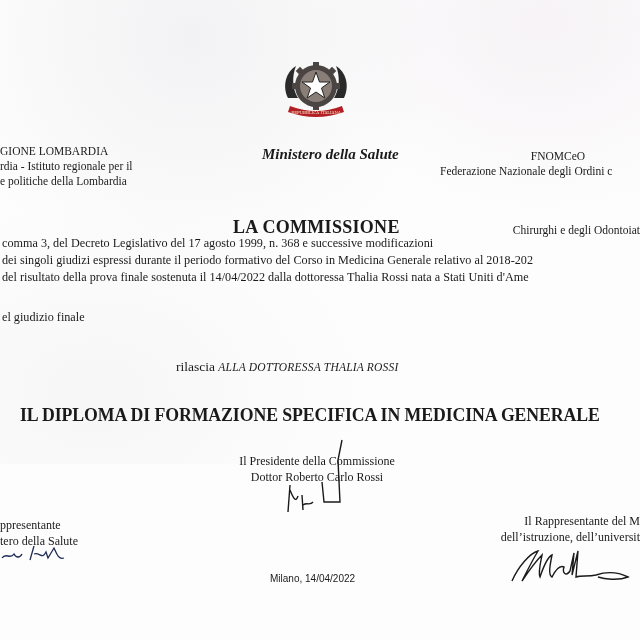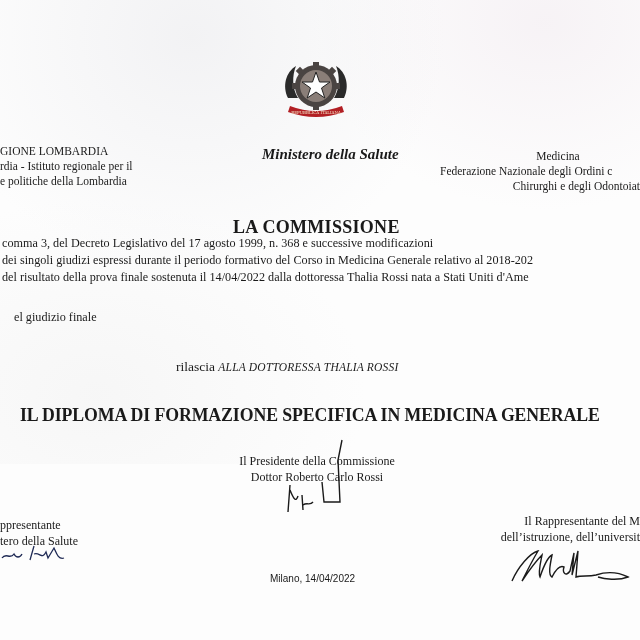--- a/index.html
+++ b/index.html
@@ -62,31 +62,31 @@
 
   <div class="abs hdr" style="left:0px; top:144px;">
     <div>GIONE LOMBARDIA</div>
     <div>rdia - Istituto regionale per il</div>
     <div>e politiche della Lombardia</div>
   </div>
 
   <div class="abs ministero" style="left:262px; top:146px;">Ministero della Salute</div>
 
   <div class="abs hdr" style="right:0px; top:149px; text-align:center; width:200px;">
-    <div style="padding-left:36px;">Medicina</div>
+    <div style="padding-left:36px;">FNOMCeO</div>
     <div style="text-align:left;">Federazione Nazionale degli Ordini c</div>
-    <div style="text-align:right;">Chirurghi e degli Odontoiat</div>
+    <div style="text-align:right;margin-top:44px;">Chirurghi e degli Odontoiat</div>
   </div>
 
   <div class="abs title" style="left:233px; top:217px;">LA COMMISSIONE</div>
 
   <div class="abs body" style="left:2px; top:236px;">comma 3, del Decreto Legislativo del 17 agosto 1999, n. 368 e successive modificazioni</div>
   <div class="abs body" style="left:2px; top:253px;">dei singoli giudizi espressi durante il periodo formativo del Corso in Medicina Generale relativo al 2018-202</div>
   <div class="abs body" style="left:2px; top:270px;">del risultato della prova finale sostenuta il 14/04/2022 dalla dottoressa Thalia Rossi nata a Stati Uniti d'Ame</div>
-  <div class="abs body" style="left:14px; top:310px;">el giudizio finale</div>
+  <div class="abs body" style="left:2px; top:310px;">el giudizio finale</div>
 
   <div class="abs rilascia" style="left:176px; top:359px;">
     <span>rilascia</span>
     <i>ALLA DOTTORESSA THALIA ROSSI</i>
   </div>
 
   <div class="abs diploma" style="left:20px; top:405px;">IL DIPLOMA DI FORMAZIONE SPECIFICA IN MEDICINA GENERALE</div>
 
   <div class="abs sig" style="left:212px; top:454px; text-align:center; width:210px;">
     <div>Il Presidente della Commissione</div>

